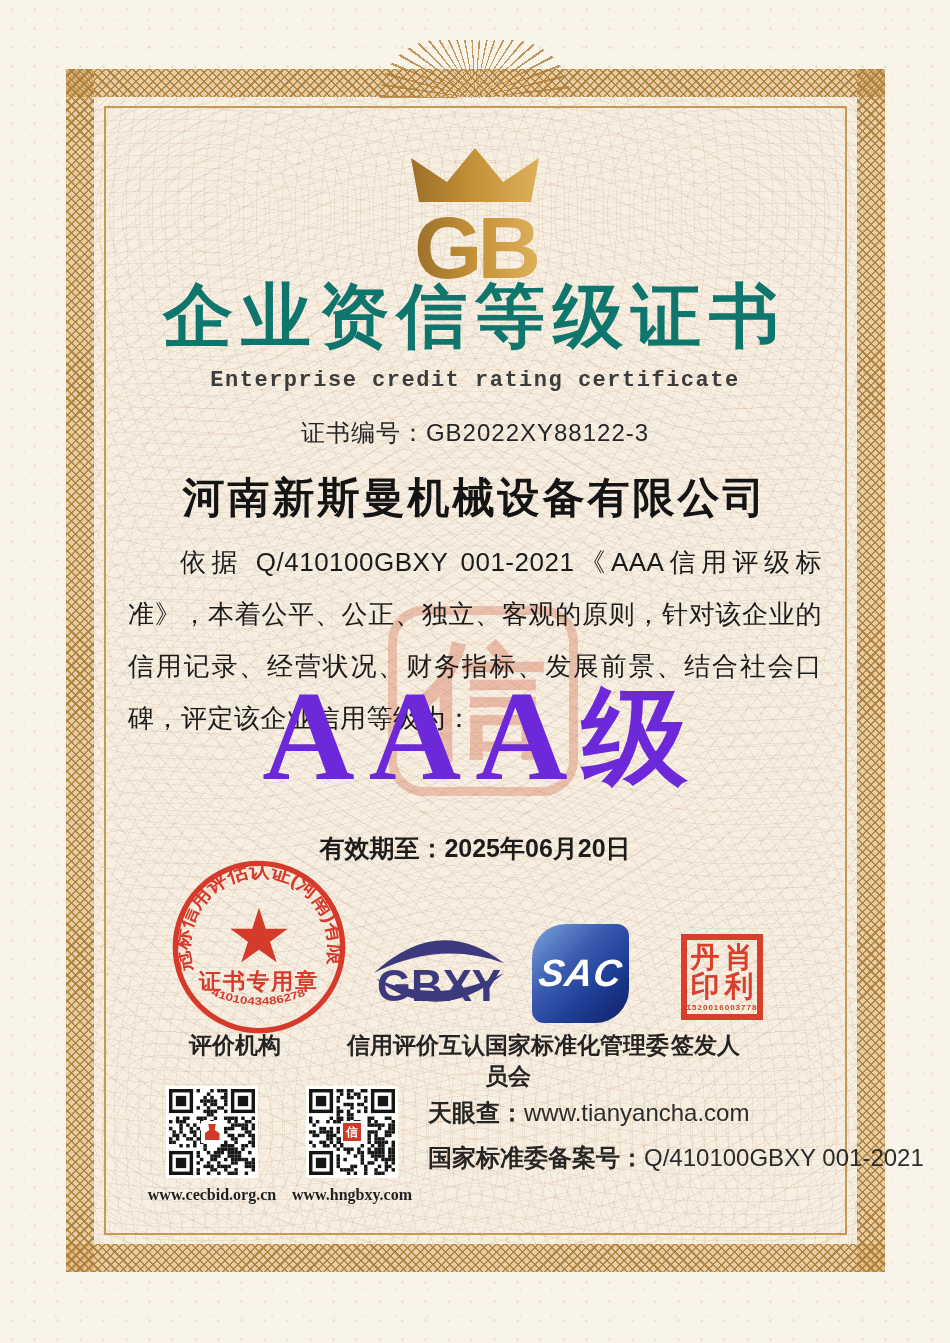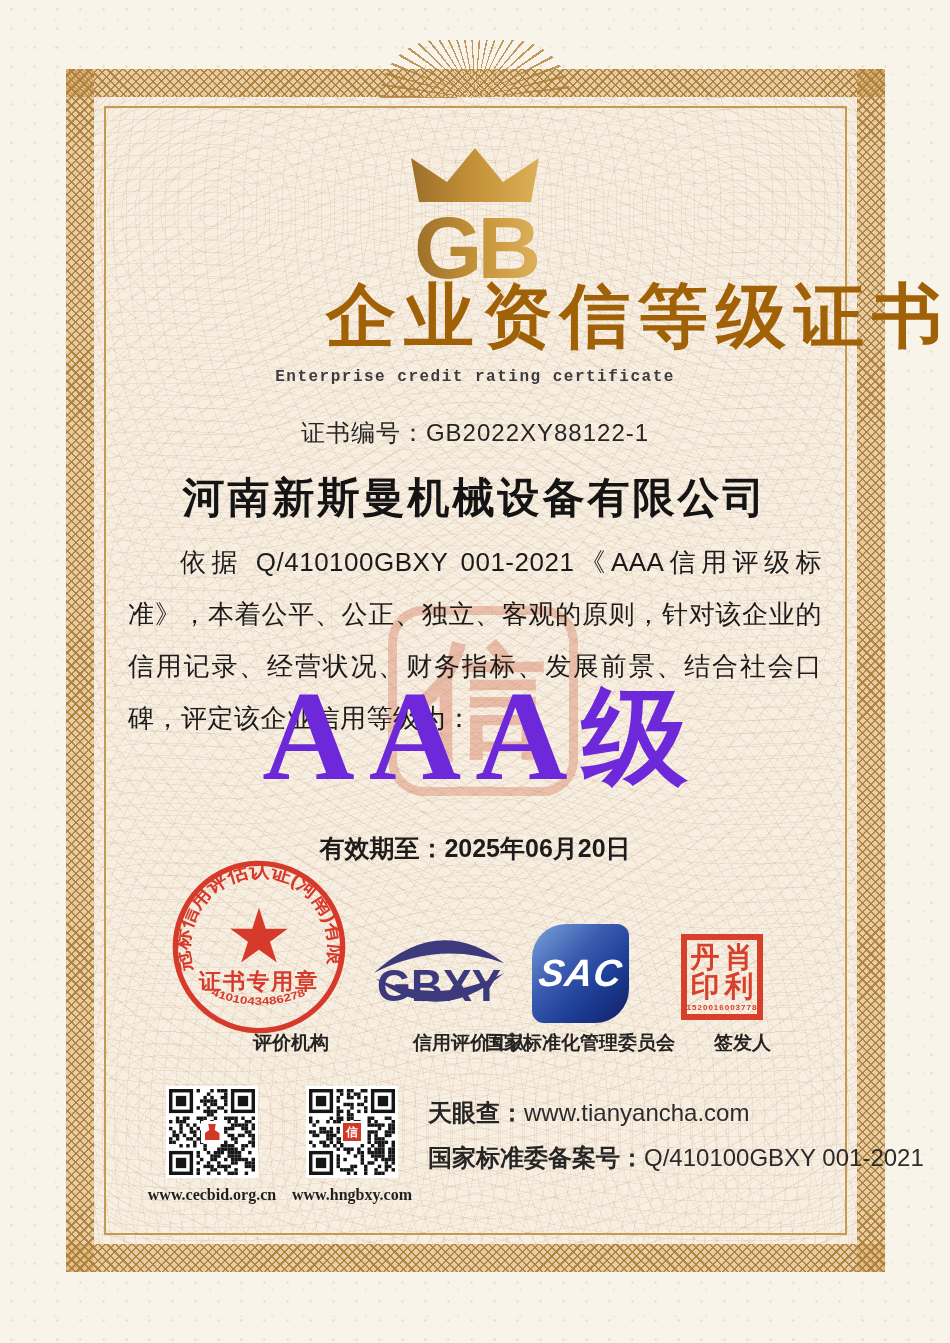--- a/index.html
+++ b/index.html
@@ -47,25 +47,25 @@
   
   .wm{
     left:388px;top:606px;width:172px;height:172px;z-index:1;
     border:9px solid rgba(211,118,88,.38);border-radius:36px;
     display:flex;align-items:center;justify-content:center;
     color:rgba(211,118,88,.42);font-size:126px;font-weight:700;
   }
   .logo-svg{left:50%;top:142px;transform:translateX(-50%);width:180px;height:150px;z-index:2;}
   .title{
     top:278px;font-family:"Liberation Serif","DejaVu Serif",serif;
-    font-size:70px;font-weight:900;letter-spacing:8px;color:#a16207;line-height:78px;text-align:right;
+    font-size:70px;font-weight:900;letter-spacing:8px;color:#0f766e;line-height:78px;
   }
   .subtitle{
     top:368px;font-family:"Liberation Mono","DejaVu Sans Mono",monospace;
-    font-size:16px;letter-spacing:1.5px;color:#3c3c3c;font-weight:600;
+    font-size:22px;letter-spacing:1.5px;color:#3c3c3c;font-weight:600;
   }
   .certno{top:417px;font-size:24px;color:#262524;font-weight:500;letter-spacing:1px;}
   .company{top:470px;font-size:42px;font-weight:700;color:#141414;letter-spacing:3px;}
   .para{
     top:536px;left:128px;width:694px;text-align:justify;z-index:2;position:absolute;
     font-size:26px;line-height:52px;color:#1c1b1a;font-weight:500;
     text-indent:2em;letter-spacing:0.5px;
   }
   .rating{top:664px;line-height:144px;color:#6d28d9;z-index:2;}
   .rating .latin{
@@ -88,21 +88,21 @@
     transform:skewX(-8deg);font-family:"Liberation Sans",sans-serif;
   }
   .sq-seal{
     left:681px;top:934px;width:82px;height:86px;z-index:2;
     border:6px solid #d8402c;box-sizing:border-box;
     display:flex;flex-direction:column;align-items:center;justify-content:center;
   }
   .sq-grid{display:grid;grid-template-columns:34px 34px;line-height:29px;}
   .sq-grid span{font-size:29px;font-weight:700;color:#d8402c;text-align:center;}
   .sq-serial{font-size:8px;font-weight:700;color:#d8402c;letter-spacing:1px;margin-top:2px;white-space:nowrap;}
-  .seal-label{position:absolute;top:1030px;font-size:19px;font-weight:700;color:#262422;text-align:right;z-index:2;}
+  .seal-label{position:absolute;top:1030px;font-size:23px;font-weight:700;color:#262422;text-align:left;z-index:2;}
   .lb1{left:189px;width:140px;}
   .lb2{left:347px;width:180px;}
   .lb3{left:485px;width:190px;}
   .lb4{left:671px;width:100px;font-family:Liberation Serif, serif;}
   
   .qr-box{position:absolute;width:92px;height:92px;background:#fff;padding:3px;box-sizing:border-box;z-index:2;}
   .qr1{left:166px;top:1086px;}
   .qr2{left:306px;top:1086px;}
   .qr-box svg{width:100%;height:100%;display:block;}
   .qr-icon{
@@ -149,21 +149,21 @@
   </defs>
   <g>
     <path d="M34,60 L26,16 L62,40 L90,6 L118,40 L154,16 L146,60 Z" fill="url(#gold)"></path>
   </g>
   <text x="90" y="136" text-anchor="middle" font-size="88" font-weight="900" font-family="Liberation Sans, sans-serif" letter-spacing="-5" fill="url(#gold)">GB</text>
 </svg>
 
 <div class="layer title">企业资信等级证书</div>
 <div class="layer subtitle">Enterprise credit rating certificate</div>
 <div class="layer certno">
-  <span>证书编号：</span><span>GB2022XY88122-1</span>
+  <span>证书编号：</span><span>GB2022XY88122-3</span>
 </div>
 <div class="layer company">河南新斯曼机械设备有限公司</div>
 
 <div class="para">依据 Q/410100GBXY  001-2021《AAA信用评级标准》，本着公平、公正、独立、客观的原则，针对该企业的信用记录、经营状况、财务指标、发展前景、结合社会口碑，评定该企业信用等级为：</div>
 
 <div class="layer rating">
   <span class="latin">AAA</span><span class="cjk">级</span>
 </div>
 
 <div class="layer dates">

